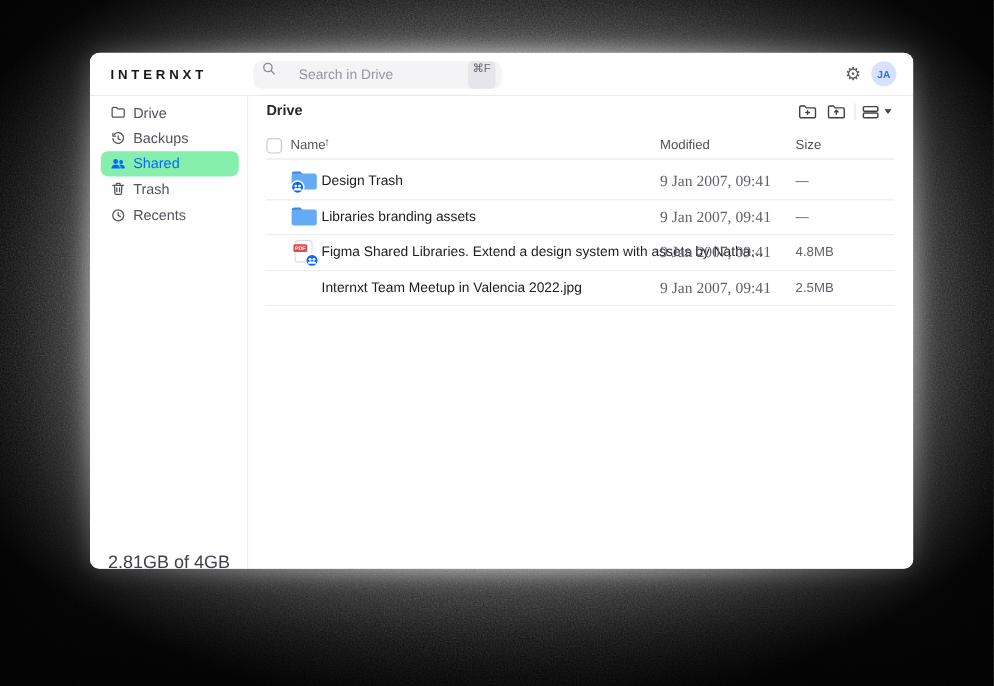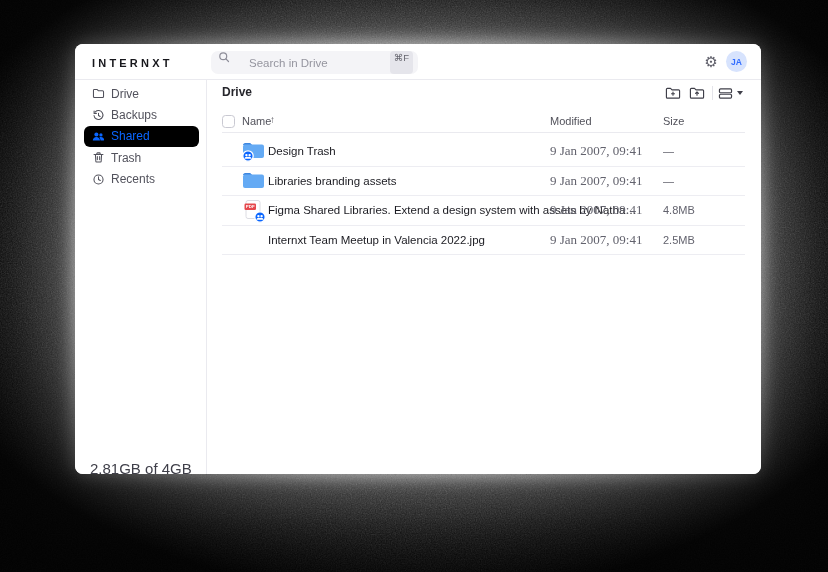--- a/index.html
+++ b/index.html
@@ -35,21 +35,21 @@
   .avatar { position:absolute; left:651px; top:7px; width:21px; height:21px; border-radius:50%;
             background:#d7e3fd; color:#2f6bff; font-size:8.5px; font-weight:700;
             display:flex; align-items:center; justify-content:center; cursor:pointer; }
 
   
   .sidebar { position:absolute; top:36px; left:0; width:132px; bottom:0; border-right:1px solid #eaeaef; background:#fff; }
   .nav { position:absolute; top:3px; left:9px; width:115px; }
   .nav-item { height:21.4px; display:flex; align-items:center; gap:6px; padding:0 8px;
               border-radius:6px; color:#52525c; font-size:12px; cursor:pointer; white-space:nowrap; }
   .nav-item svg { flex:0 0 auto; }
-  .nav-item.selected { background:#000000; color:#0a66ff; font-weight:500; }
+  .nav-item.selected { background:#86efac; color:#0a66ff; font-weight:500; }
   .storage-text { position:absolute; left:15px; top:380px; font-size:15px; color:#3f3f49; }
 
   
   .main { position:absolute; left:132px; top:36px; right:0; bottom:0; background:#fff; }
   .breadcrumb { position:absolute; left:15px; top:5px; font-size:12px; font-weight:600; color:#26262c; }
   .upload-btn { position:absolute; left:366px; top:2px; height:22px; padding:0 11px;
                 background:#0a66ff; color:#fff; border:0; border-radius:8px; cursor:pointer;
                 display:flex; align-items:center; gap:5px;
                 font-family:"Liberation Sans",sans-serif; font-size:11.5px; font-weight:600; }
   .tool-icon-btn { position:absolute; top:4px; width:18px; height:18px; display:flex; align-items:center;

